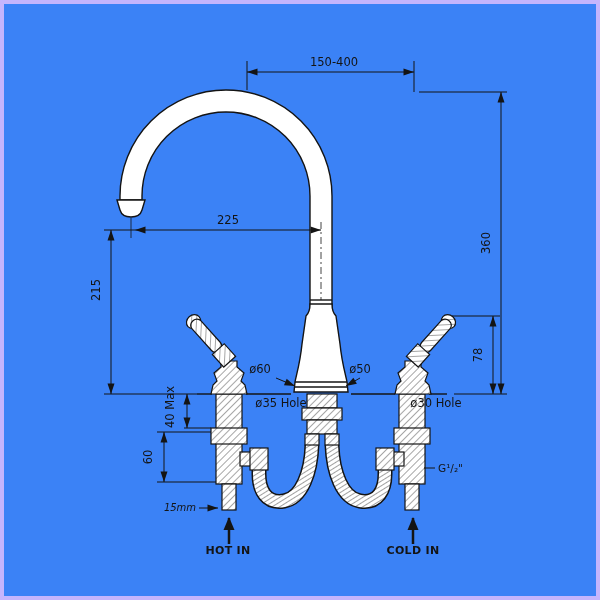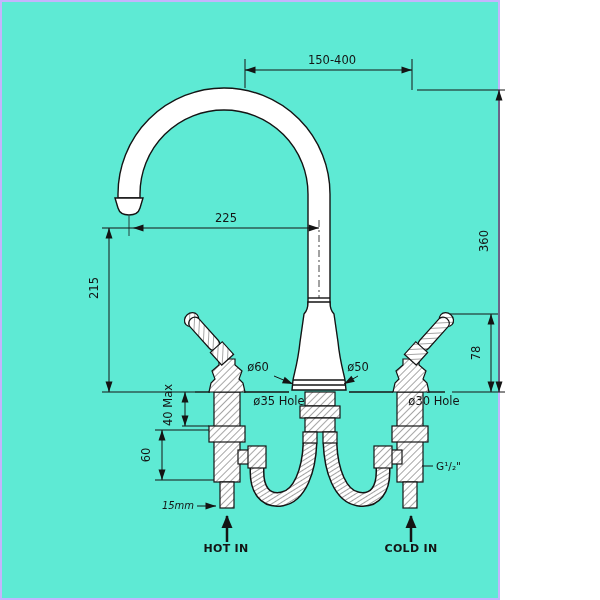--- a/index.html
+++ b/index.html
@@ -1,19 +1,19 @@
 <!DOCTYPE html>
 <html><head>
 <meta charset="utf-8">
 <style>
   html, body { margin: 0; padding: 0; background: #ffffff; }
   .canvas {
-    width: 500px; height: 600px;
-    background: #5eead4;
-    border: 2px solid #c4b5fd;
+    width: 600px; height: 600px;
+    background: #3b82f6;
+    border: 4px solid #c4b5fd;
     box-sizing: border-box;
     position: relative;
     font-family: "DejaVu Sans", sans-serif;
   }
   svg { display: block; }
   svg text {
     font-family: "DejaVu Sans", sans-serif;
     fill: #141414;
     font-size: 11.5px;
   }

